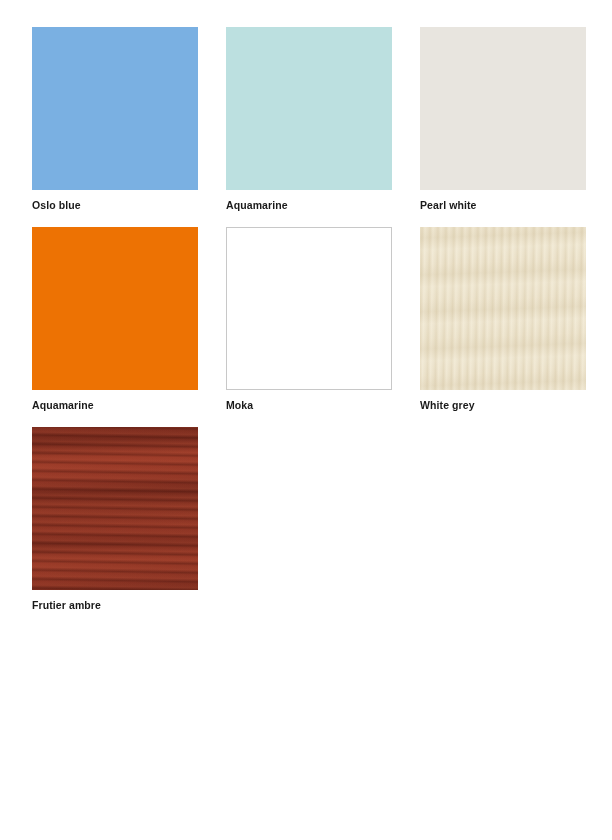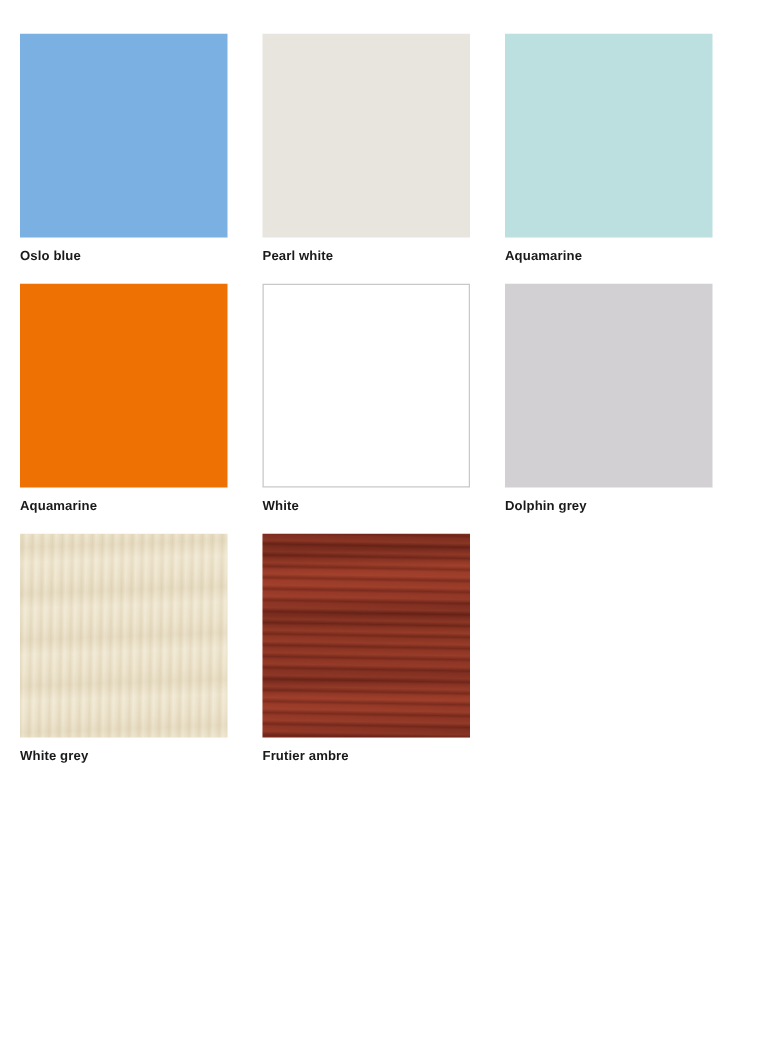--- a/index.html
+++ b/index.html
@@ -12,21 +12,21 @@
     height: 840px;
     font-family: "Liberation Sans", sans-serif;
     -webkit-font-smoothing: antialiased;
   }
 
   #swatch-grid {
     position: relative;
     width: 612px;
     height: 840px;
     box-sizing: border-box;
-    padding: 27px 28px 0 16px;
+    padding: 27px 28px 0 32px;
     display: grid;
     grid-template-columns: repeat(3, 166px);
     grid-template-rows: repeat(4, 200px);
     column-gap: 28px;
     row-gap: 0;
   }
 
   .swatch-cell {
     width: 166px;
     height: 200px;
@@ -187,44 +187,40 @@
 
 <div id="swatch-grid">
 
   <div class="swatch-cell">
     <div class="swatch-chip" style="background-color: rgb(122, 176, 226);"></div>
     <div class="swatch-label">Oslo blue</div>
   </div>
 
 
   <div class="swatch-cell">
+    <div class="swatch-chip" style="background-color: rgb(188, 224, 224);"></div>
+    <div class="swatch-label">Aquamarine</div>
+  </div>
+
+  <div class="swatch-cell">
     <div class="swatch-chip" style="background-color: rgb(232, 229, 223);"></div>
     <div class="swatch-label">Pearl white</div>
   </div>
 
   <div class="swatch-cell">
-    <div class="swatch-chip" style="background-color: rgb(188, 224, 224);"></div>
-    <div class="swatch-label">Aquamarine</div>
-  </div>
-
-  <div class="swatch-cell">
     <div class="swatch-chip" style="background-color: rgb(237, 114, 3);"></div>
     <div class="swatch-label">Aquamarine</div>
   </div>
 
 
   <div class="swatch-cell">
     <div class="swatch-chip bordered" style="background-color: rgb(255, 255, 255); border-color: rgb(200, 200, 200);"></div>
-    <div class="swatch-label">White</div>
-  </div>
-
-  <div class="swatch-cell">
-    <div class="swatch-chip" style="background-color: rgb(210, 208, 211);"></div>
-    <div class="swatch-label">Dolphin grey</div>
-  </div>
+    <div class="swatch-label">Moka</div>
+  </div>
+
 
   <div class="swatch-cell">
     <div class="swatch-chip" style="background-color: rgb(234, 224, 200);">
       <div class="grain grain-maple-1"></div>
       <div class="grain grain-maple-2"></div>
     </div>
     <div class="swatch-label">White grey</div>
   </div>
 
 

